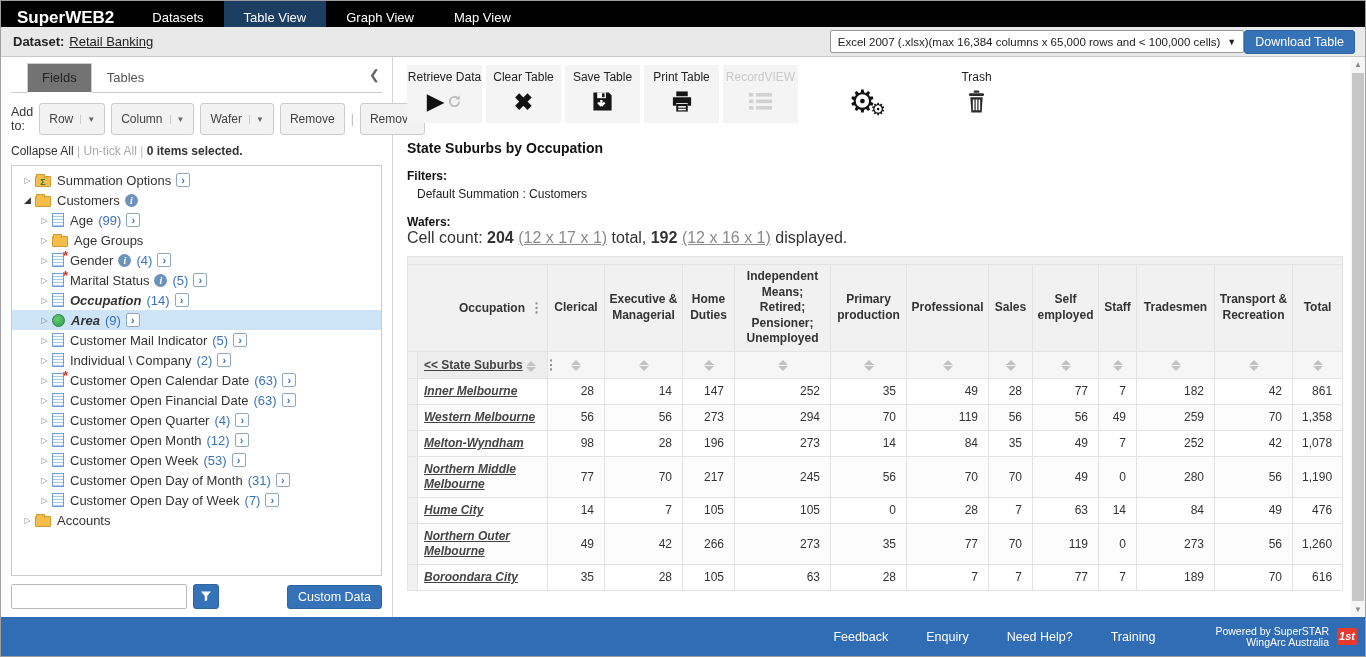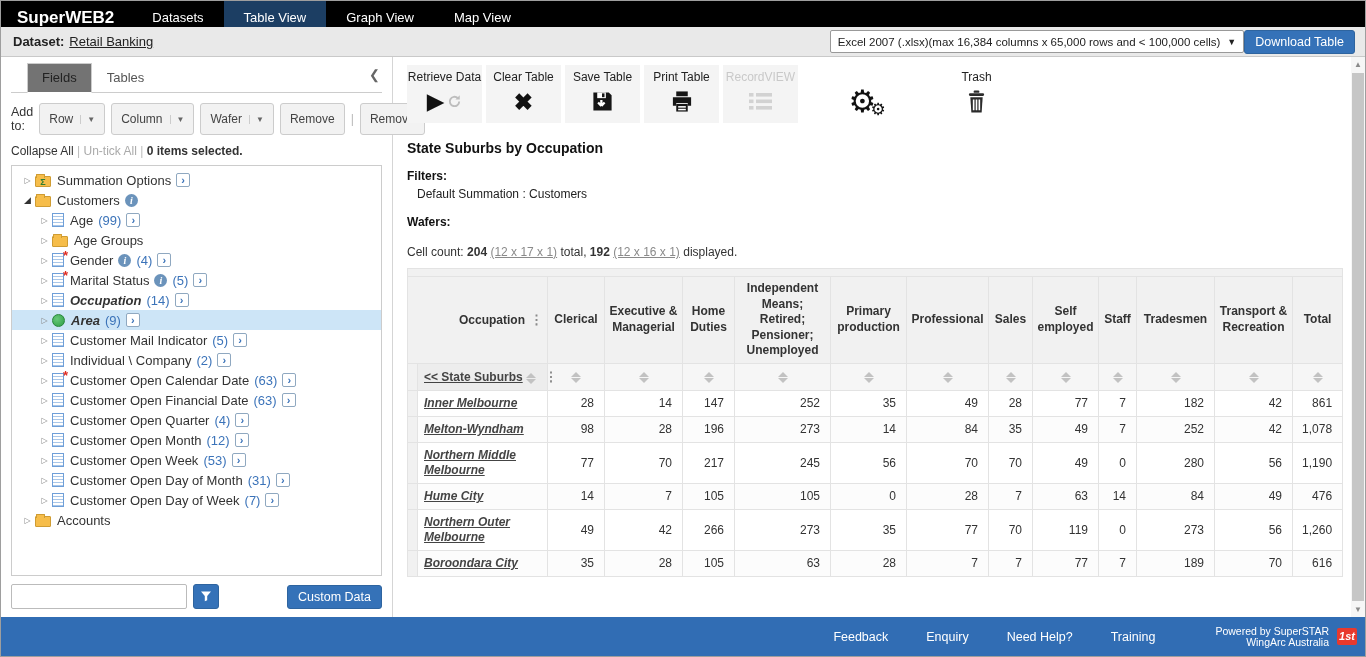--- a/index.html
+++ b/index.html
@@ -77,21 +77,21 @@
   .tb-play { font-size:23px; color:#111; line-height:22px; }
   .tb-x { font-size:23px; color:#111; line-height:24px; font-weight:bold; }
   .gear-wrap { position:relative; width:38px; height:34px; }
   .gear-big { font-size:31px; color:#111; position:absolute; left:0; top:-7px; }
   .gear-small { font-size:17px; color:#111; position:absolute; left:22px; top:9px; }
 
   .tbl-title { font-size:14px; font-weight:bold; color:#111; margin-top:17px; }
   .filters-lbl { font-size:12px; font-weight:bold; color:#111; margin-top:13px; }
   .filters-val { font-size:12px; color:#222; margin-top:4px; margin-left:10px; }
   .wafers-lbl { font-size:12px; font-weight:bold; color:#111; margin-top:14px; }
-  .cellcount { font-size:12px; color:#333; margin-top:16px; }
+  .cellcount { font-size:16px; color:#333; }
   .cellcount b { font-weight:bold; }
   .cellcount .dimlink { color:#8a8a8a; text-decoration:underline; cursor:pointer; }
 
   .tablewrap { margin-top:9px; flex:1; overflow:hidden; }
   table.datatable { border-collapse:collapse; table-layout:fixed; width:935px; background:#fff; }
   .datatable th, .datatable td { border:1px solid #e3e3e3; font-size:12px; }
   .strip-row td { height:8px; background:#f1f1f1; padding:0; }
   .corner { background:#f1f1f1; text-align:right; vertical-align:middle; padding-right:4px; font-weight:bold; color:#333; }
   .corner .kebab, .rowdim .kebab { color:#8a8a8a; font-weight:bold; font-size:13px; margin-left:5px; cursor:pointer; }
   .col-h { background:#f1f1f1; font-weight:bold; color:#333; text-align:center; vertical-align:middle; height:78px; padding:4px 3px; line-height:1.3; cursor:pointer; }
@@ -480,20 +480,36 @@
                 <td class="num">49</td>
                 <td class="num">28</td>
                 <td class="num">77</td>
                 <td class="num">7</td>
                 <td class="num">182</td>
                 <td class="num">42</td>
                 <td class="num">861</td>
               </tr>
               <tr>
                 <td class="gutter"></td>
+                <td class="row-label"><a>Western Melbourne</a></td>
+                <td class="num">56</td>
+                <td class="num">56</td>
+                <td class="num">273</td>
+                <td class="num">294</td>
+                <td class="num">70</td>
+                <td class="num">119</td>
+                <td class="num">56</td>
+                <td class="num">56</td>
+                <td class="num">49</td>
+                <td class="num">259</td>
+                <td class="num">70</td>
+                <td class="num">1,358</td>
+              </tr>
+              <tr>
+                <td class="gutter"></td>
                 <td class="row-label"><a>Melton-Wyndham</a></td>
                 <td class="num">98</td>
                 <td class="num">28</td>
                 <td class="num">196</td>
                 <td class="num">273</td>
                 <td class="num">14</td>
                 <td class="num">84</td>
                 <td class="num">35</td>
                 <td class="num">49</td>
                 <td class="num">7</td>

